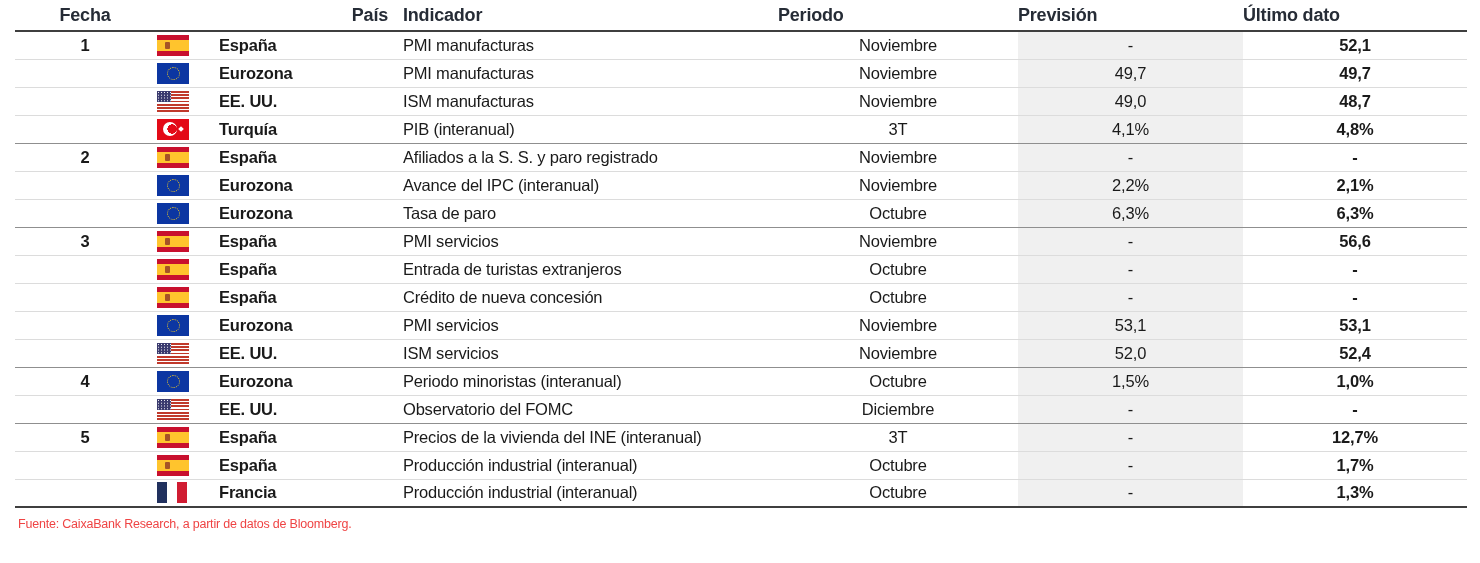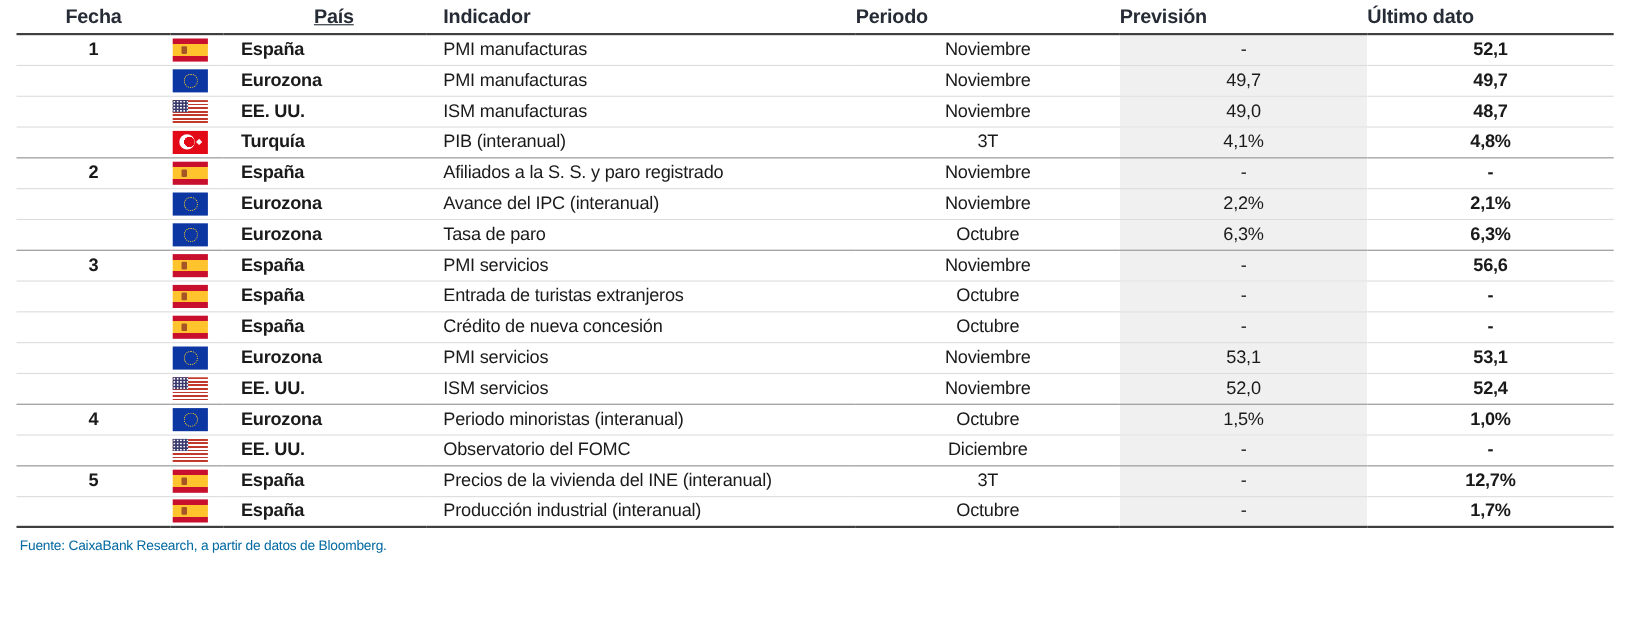--- a/index.html
+++ b/index.html
@@ -31,21 +31,21 @@
     height: 31px;
     font-size: 18px;
     font-weight: bold;
     color: var(--header-text);
     border-bottom: 2px solid var(--border-dark);
     padding: 0;
     white-space: nowrap;
   }
   th.h-fecha { text-align: center; }
   th.h-flag  { }
-  th.h-pais  { text-align: center; padding-left: 16px; text-decoration: underline; }
+  th.h-pais  { text-align: right; padding-left: 16px; }
   th.h-ind   { text-align: left; padding-left: 15px; }
   th.h-per, th.h-prev, th.h-ult { text-align: left; }
 
   tbody td {
     height: 28px;
     font-size: 16.5px;
     padding: 0;
     white-space: nowrap;
     overflow: hidden;
   }
@@ -57,21 +57,21 @@
   td.c-flag  { text-align: left; }
   td.c-pais  { font-weight: bold; padding-left: 16px; }
   td.c-ind   { padding-left: 15px; }
   td.c-per   { text-align: center; }
   td.c-prev  { text-align: center; background: var(--prevision-band); }
   td.c-ult   { text-align: center; font-weight: bold; }
 
   .footer-note {
     margin: 9px 0 0 18px;
     font-size: 12.5px;
-    color: #0369a1;
+    color: #ef4444;
   }
 
   
   .flag {
     display: inline-block;
     width: 32px; height: 21px;
     position: relative;
     vertical-align: middle;
     margin-left: 2px;
   }
@@ -287,16 +287,25 @@
   </tr>
         <tr>
     <td class="c-fecha"><span></span></td>
     <td class="c-flag"><span class="flag" data-flag="spain"></span></td>
     <td class="c-pais"><span>España</span></td>
     <td class="c-ind"><span>Producción industrial (interanual)</span></td>
     <td class="c-per"><span>Octubre</span></td>
     <td class="c-prev"><span>-</span></td>
     <td class="c-ult"><span>1,7%</span></td>
   </tr>
+        <tr>
+    <td class="c-fecha"><span></span></td>
+    <td class="c-flag"><span class="flag" data-flag="france"></span></td>
+    <td class="c-pais"><span>Francia</span></td>
+    <td class="c-ind"><span>Producción industrial (interanual)</span></td>
+    <td class="c-per"><span>Octubre</span></td>
+    <td class="c-prev"><span>-</span></td>
+    <td class="c-ult"><span>1,3%</span></td>
+  </tr>
       </tbody>
   </table>
   <div class="footer-note">Fuente: CaixaBank Research, a partir de datos de Bloomberg.</div>
 </div>
 
 </body></html>

